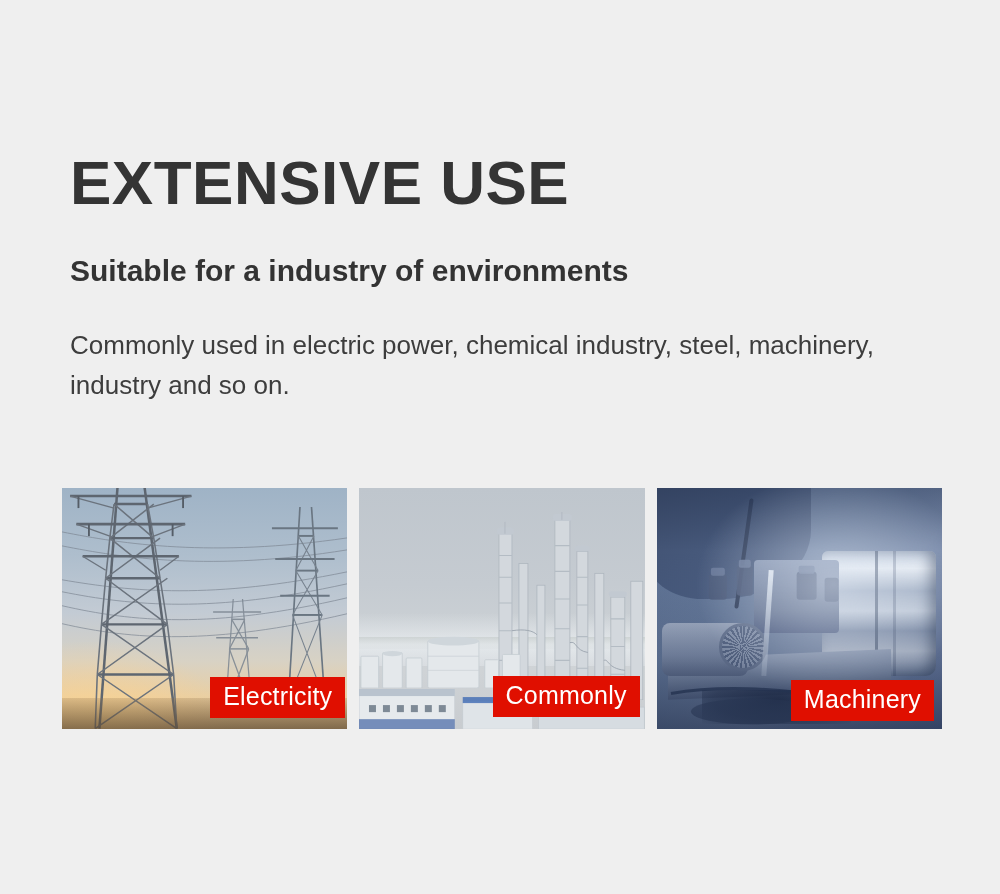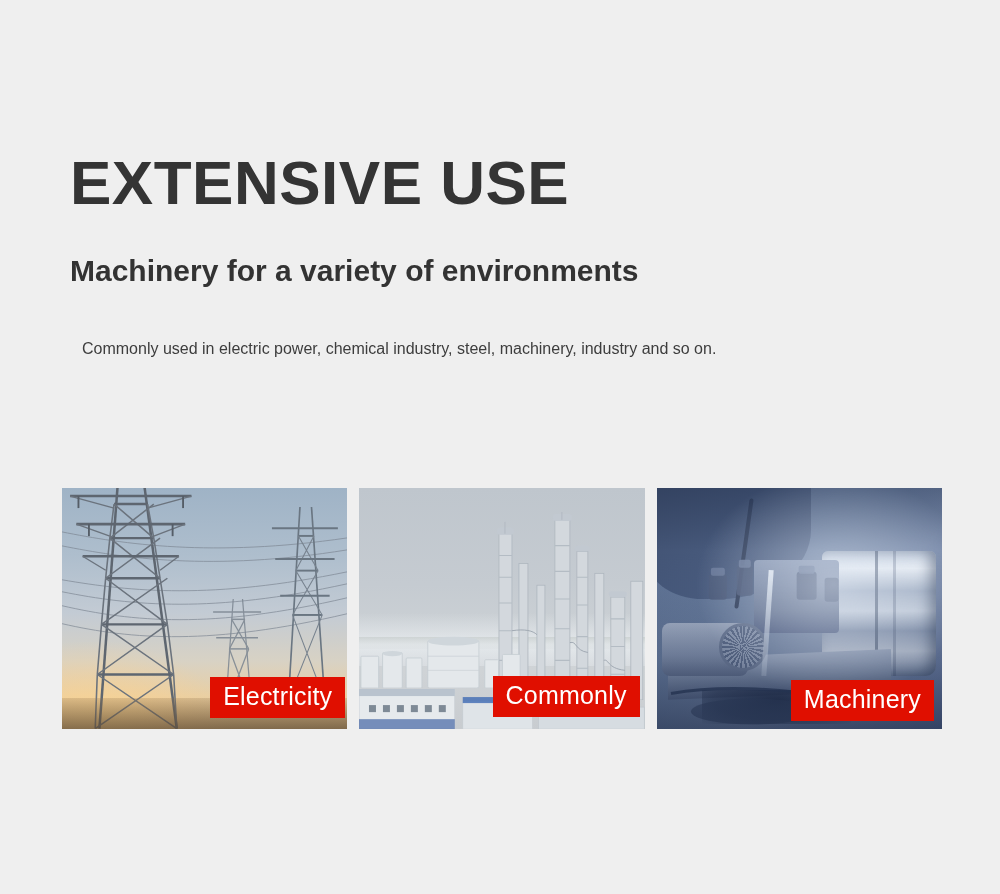--- a/index.html
+++ b/index.html
@@ -43,24 +43,24 @@
     font-size: 30px;
     font-weight: bold;
     color: #333333;
     margin: 0;
     padding-top: 39px;
     line-height: 1.1;
     white-space: nowrap;
   }
 
   .body-copy {
-    font-size: 16px;
+    font-size: 26px;
     font-weight: 300;
     color: #3d3d3d;
-    margin: 12px;
+    margin: 0;
     padding-top: 38px;
     line-height: 1.55;
     width: 820px;
   }
 
   
   .cards {
     position: absolute;
     left: 62px;
     top: 488px;
@@ -300,21 +300,21 @@
     transform: rotate(4deg);
   }
 </style>
 </head>
 <body>
 
 <div class="page">
 
   <div class="heading-block">
     <h1 class="title">EXTENSIVE USE</h1>
-    <h2 class="subtitle">Machinery for a variety of environments</h2>
+    <h2 class="subtitle">Suitable for a industry of environments</h2>
     <p class="body-copy">Commonly used in electric power, chemical industry, steel, machinery, industry and so on.</p>
   </div>
 
   <div class="cards">
 
     <div class="card">
       <div class="card-photo photo-electricity">
         <div class="pe-sky-glow"></div>
 
         <svg class="pe-wires" viewBox="0 0 286 241" preserveAspectRatio="none">

